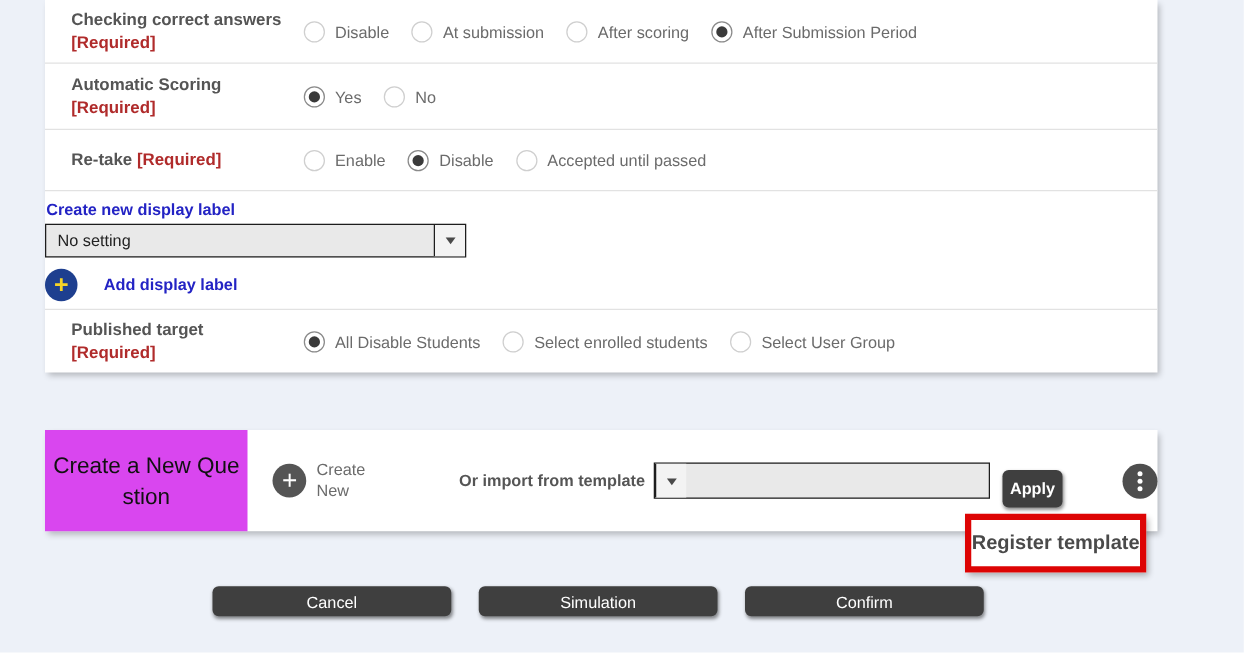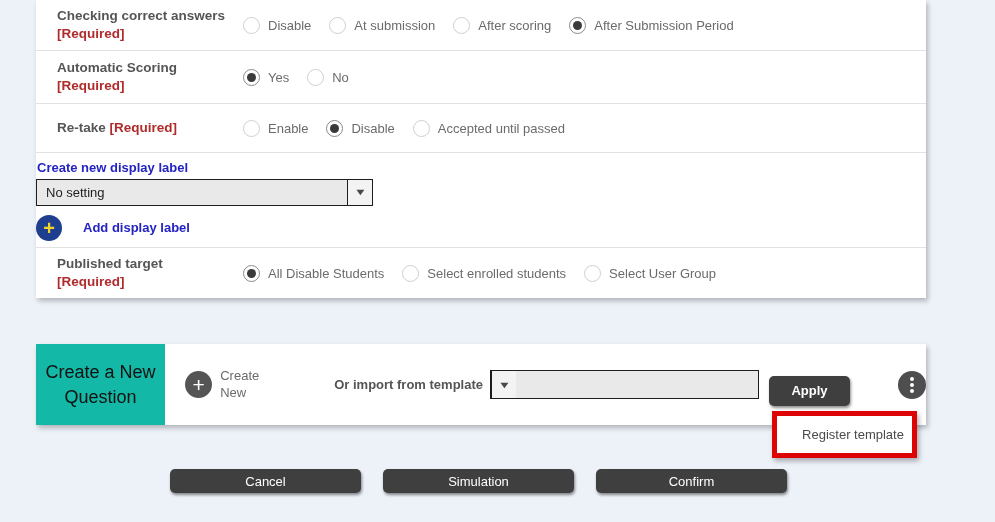--- a/index.html
+++ b/index.html
@@ -74,21 +74,21 @@
   }
 
   
   .section {
     position:absolute; left:36px; top:344px; width:890px; height:81px;
     background:#fff;
     box-shadow:2px 3px 5px rgba(0,0,0,0.25);
     display:flex;
   }
   .section-header {
-    width:176px; height:81px; background:#14b8a6;
+    width:176px; height:81px; background:#d946ef;
     display:flex; align-items:center; justify-content:center;
     text-align:center;
     font-size:18px; color:#111; padding:0 3px; line-height:1.35;
     word-break:break-all;
   }
   .section-body { flex:1; display:flex; align-items:center; position:relative; }
 
   .create-new { display:flex; align-items:center; margin-left:20px; cursor:pointer; }
   .cn-circle {
     width:27px; height:27px; border-radius:50%; background:#555;
@@ -102,39 +102,39 @@
     margin-left:66px; white-space:nowrap;
   }
   .sel-template { width:269px; height:29px; margin-left:7px; }
 
   .btn-dark {
     background:#3f3f3f; color:#fff; border:none;
     font-family:"Liberation Sans", sans-serif;
     font-size:13px; border-radius:5px; cursor:pointer;
     box-shadow:1px 2px 3px rgba(0,0,0,0.45);
   }
-  .apply-btn { height:30px; width:81px; margin-left:10px; font-weight:bold;margin-top:12px; }
+  .apply-btn { height:30px; width:48px; margin-left:10px; font-weight:bold;margin-top:12px; }
 
   .kebab {
     width:28px; height:28px; border-radius:50%; background:#4e4e4e;
     display:flex; align-items:center; justify-content:center;
     margin-left:48px; cursor:pointer;
   }
   .kebab .dots { display:flex; flex-direction:column; gap:2px; }
   .kebab .dots i { width:4px; height:4px; border-radius:50%; background:#fff; }
 
   
   .register-box {
     position:absolute; left:772px; top:411px; width:145px; height:47px;
     background:#fff; border:5px solid #dd0404;
     display:flex; align-items:center; justify-content:center;
     box-shadow:2px 3px 5px rgba(0,0,0,0.3);
     cursor:pointer;
   }
-  .register-box span { font-size:13px; font-weight:normal; color:#4a4a4a;padding-left:17px; }
+  .register-box span { font-size:16px; font-weight:bold; color:#4a4a4a; }
 
   
   .footer {
     position:absolute; left:170px; top:469px;
     display:flex; gap:22px;
   }
   .footer .btn-dark { width:191px; height:24px; }
 </style>
 </head>
 <body>

